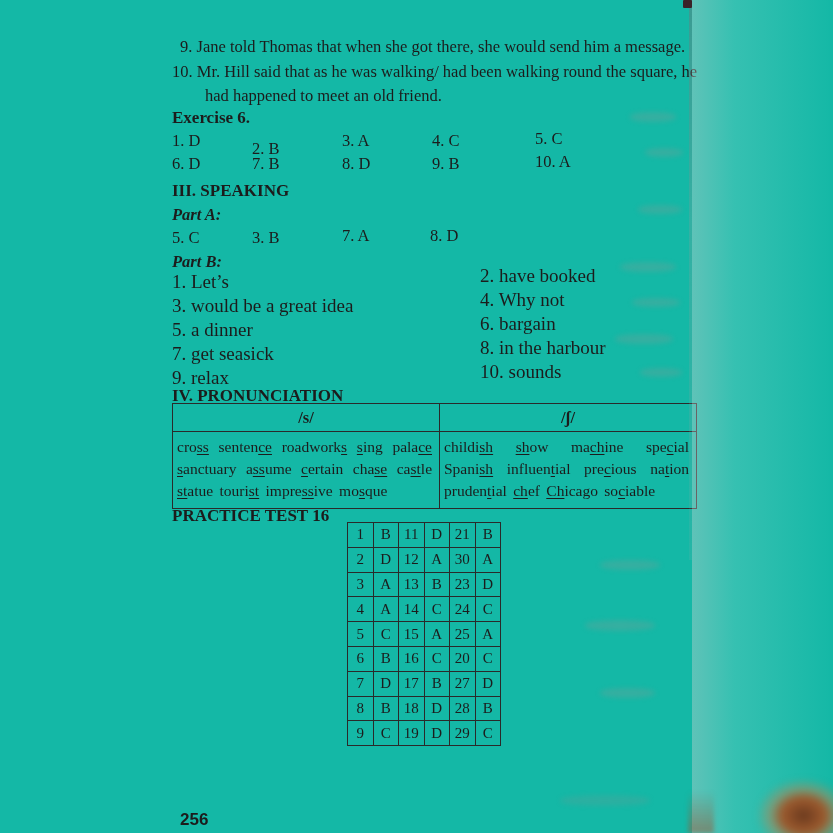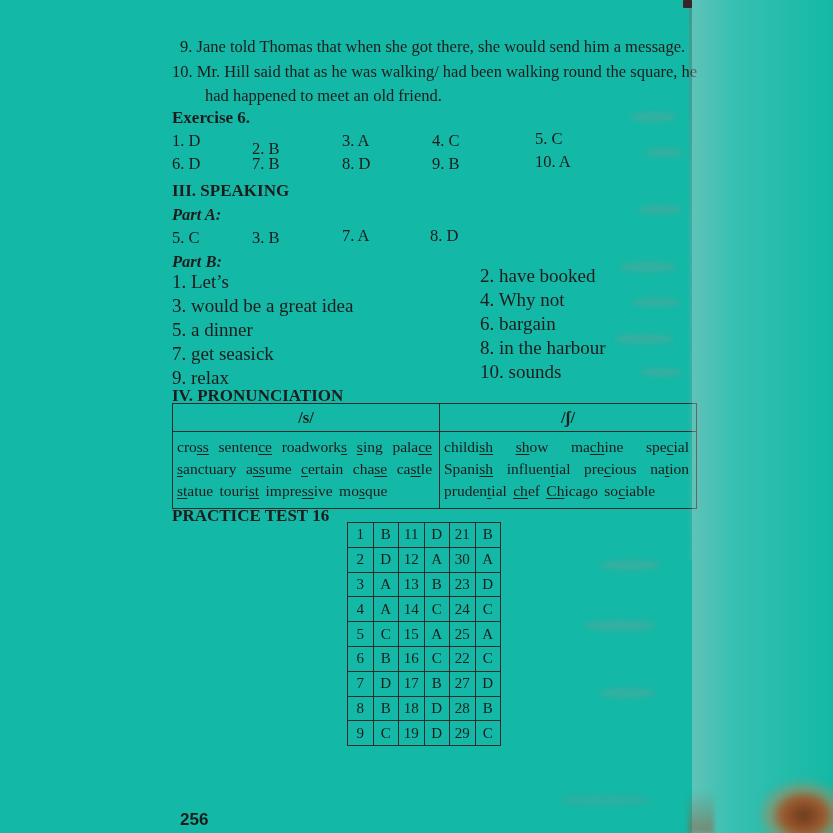--- a/index.html
+++ b/index.html
@@ -192,21 +192,21 @@
           <td>15</td>
           <td>A</td>
           <td>25</td>
           <td>A</td>
         </tr>
         <tr>
           <td>6</td>
           <td>B</td>
           <td>16</td>
           <td>C</td>
-          <td>22</td>
+          <td>20</td>
           <td>C</td>
         </tr>
         <tr>
           <td>7</td>
           <td>D</td>
           <td>17</td>
           <td>B</td>
           <td>27</td>
           <td>D</td>
         </tr>

